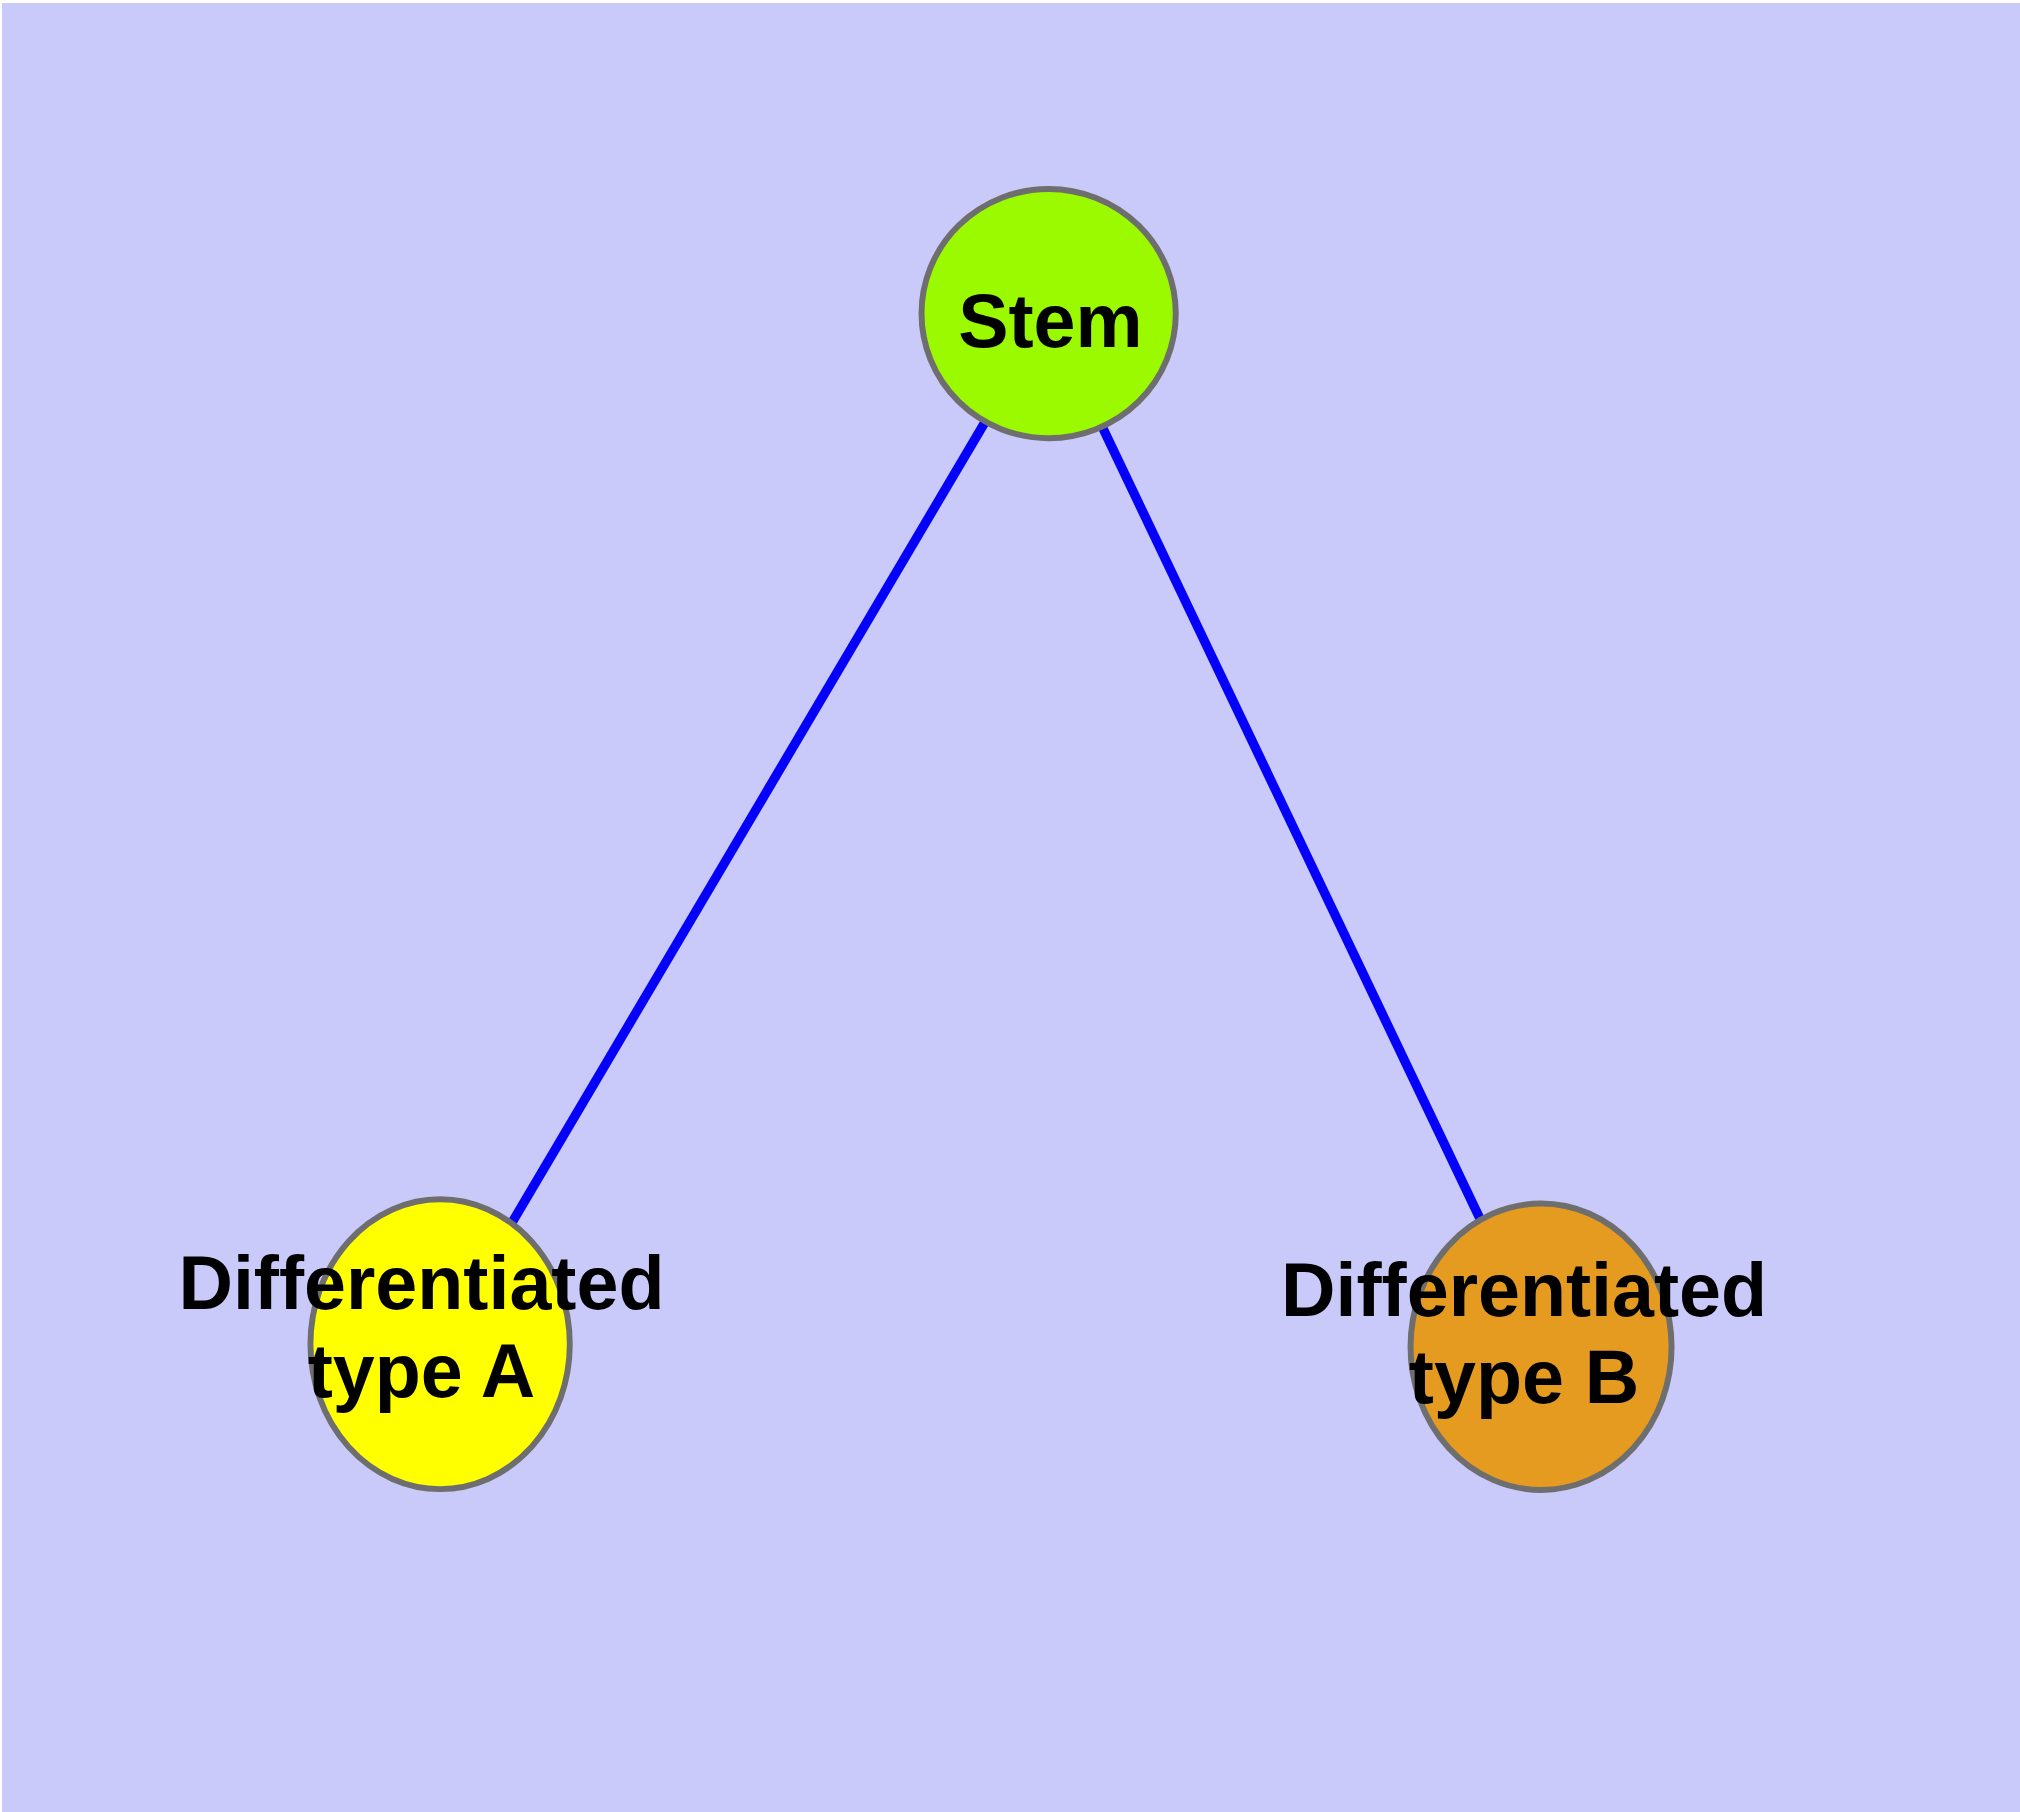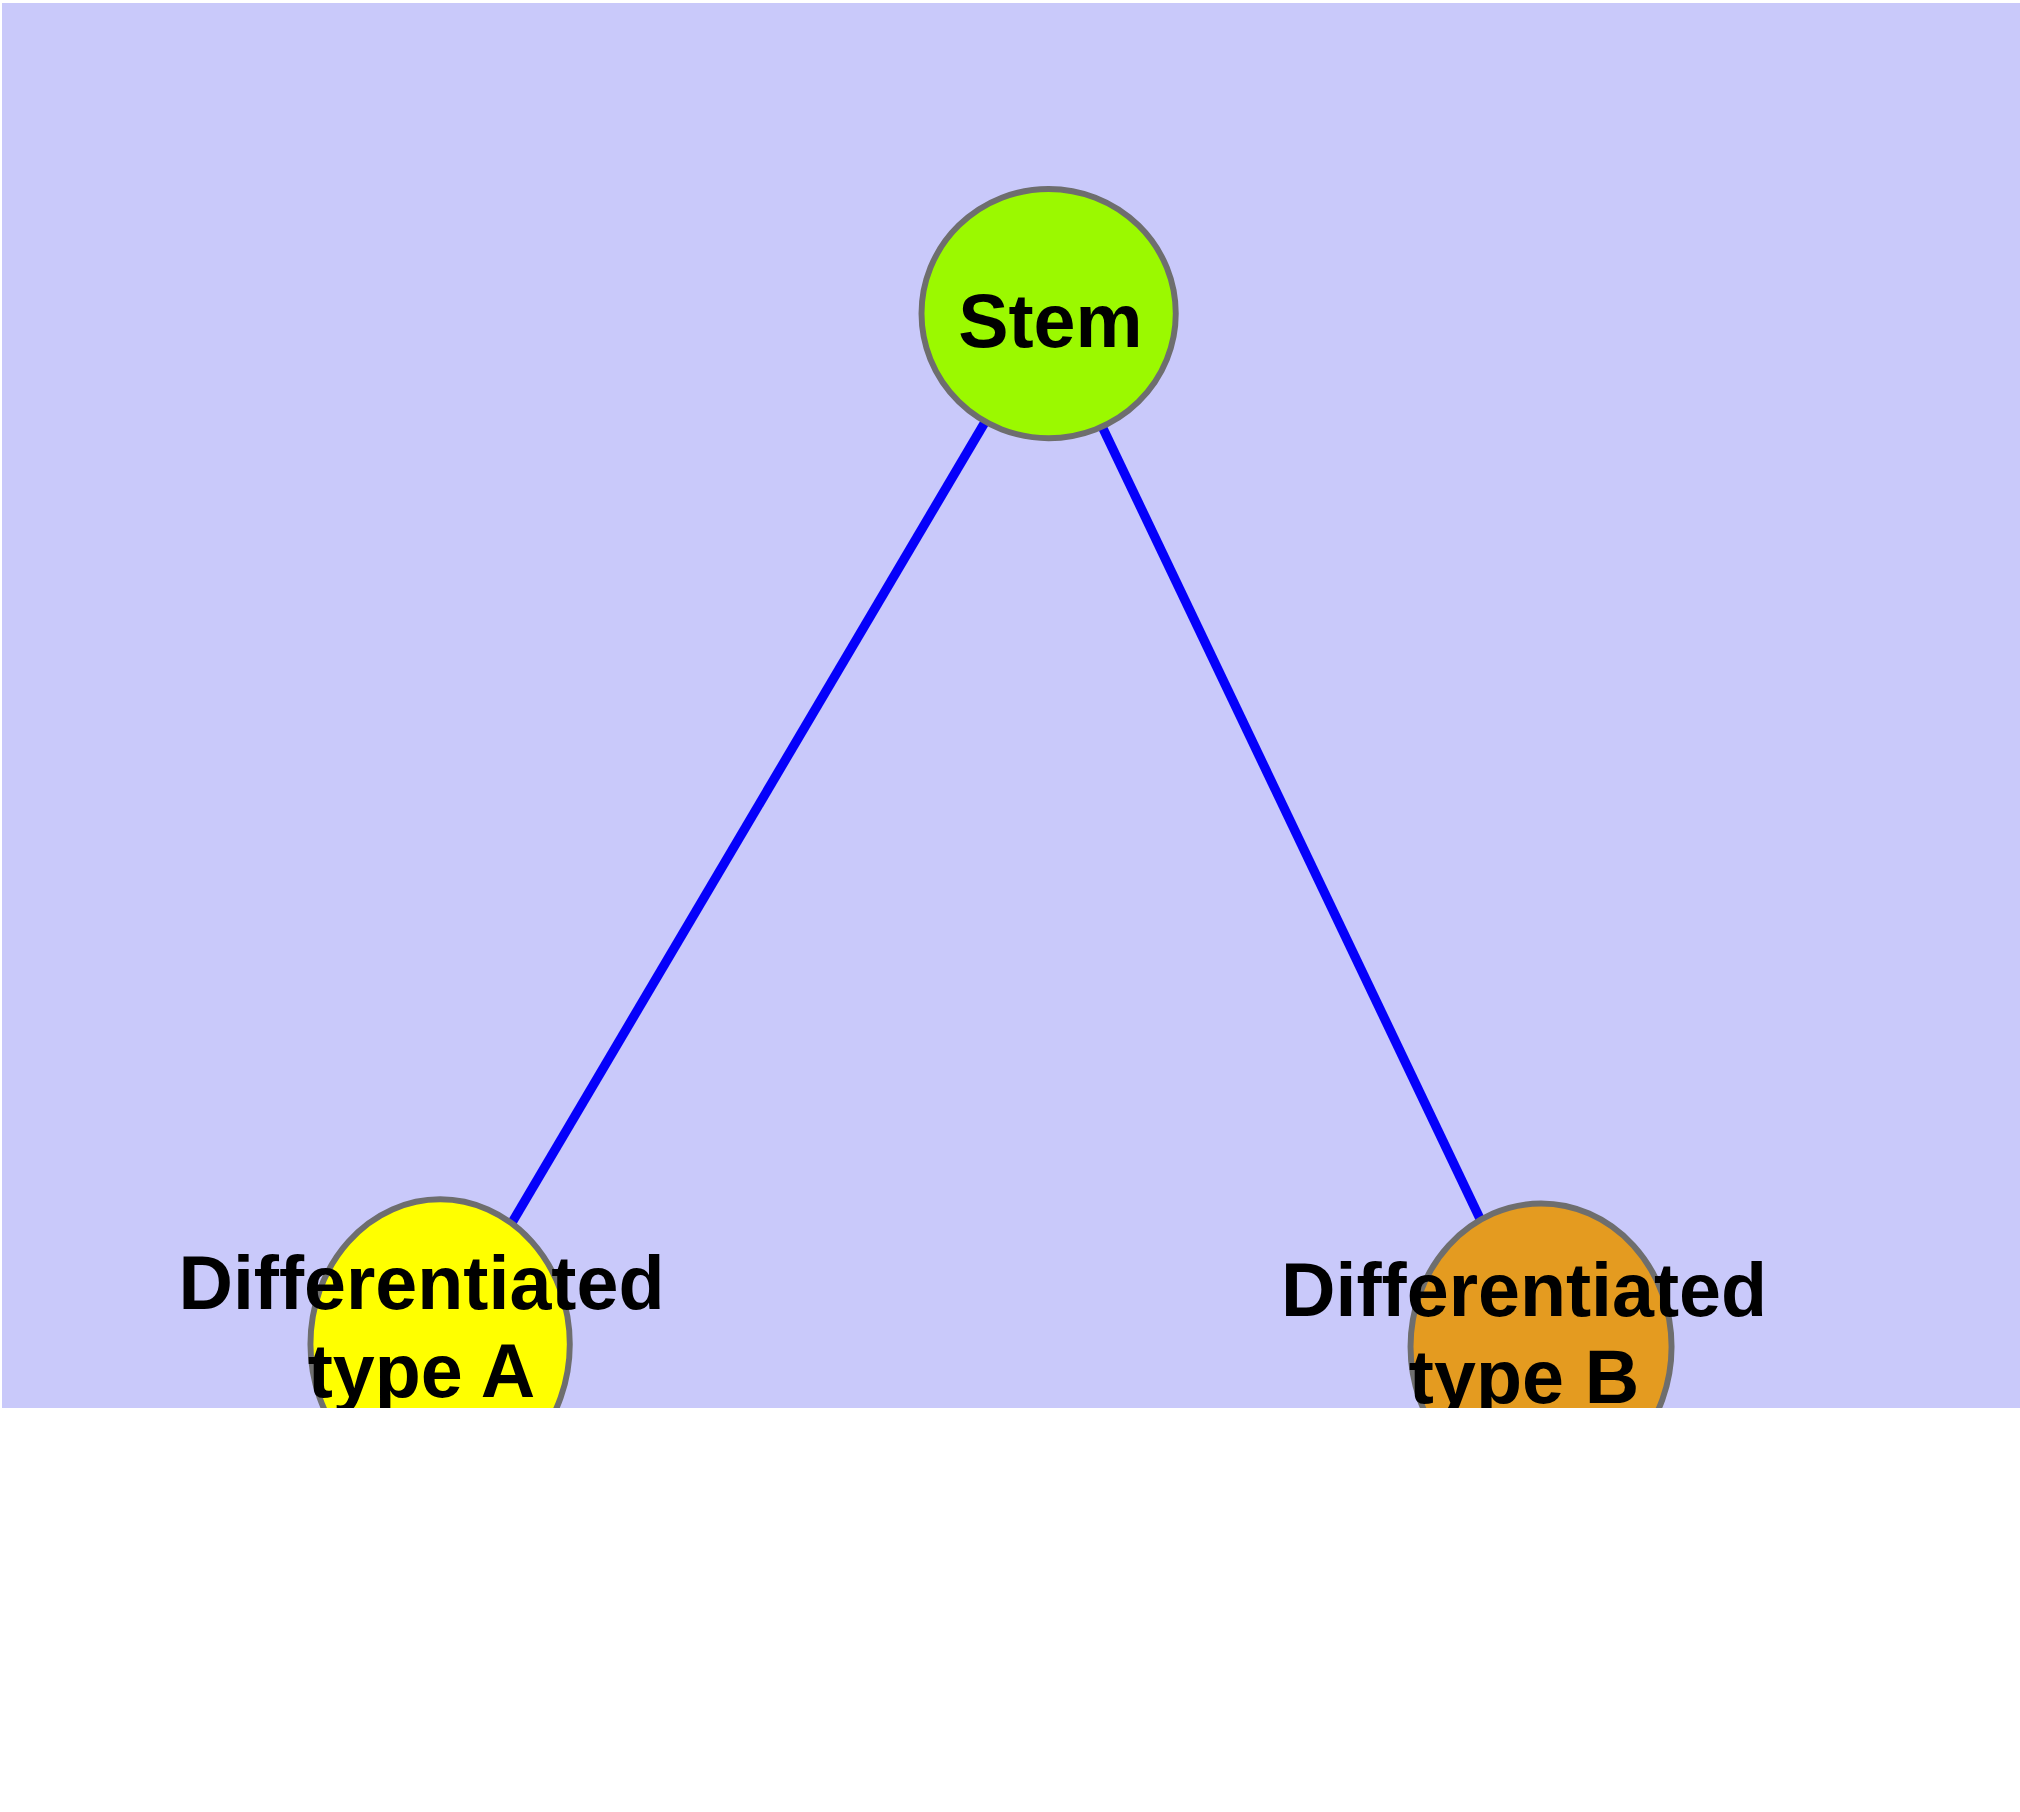--- a/index.html
+++ b/index.html
@@ -3,21 +3,21 @@
 <meta charset="utf-8">
 <style>
   html, body {
     margin: 0;
     padding: 0;
     background: #ffffff;
   }
   .canvas {
     position: relative;
     width: 2021px;
-    height: 1408px;
+    height: 1812px;
     background: #ffffff;
     overflow: hidden;
     font-family: "Liberation Sans", sans-serif;
   }
   
   .plot-bg {
     position: absolute;
     top: 2.5px;
     left: 1.7px;
     right: 0;

